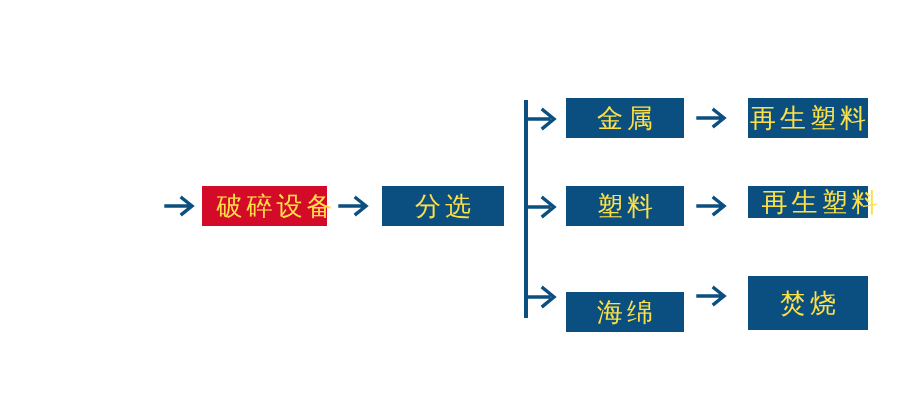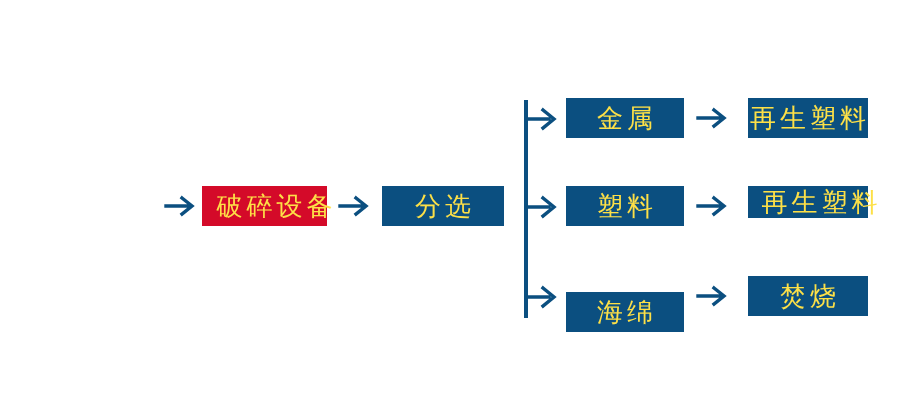--- a/index.html
+++ b/index.html
@@ -122,15 +122,15 @@
   <div class="node blue" style="left:748px; top:186px; width:120px; height:32px;padding-left:23px;">再生塑料</div>
 
   <div class="node blue" style="left:566px; top:292px; width:118px; height:40px;">海绵</div>
 
   <div class="arrow" style="left:696px; top:283px; width:34px;">
     <svg width="32" height="24" viewBox="0 0 32 24">
       <path d="M1 12 H23 M17 4 L27 12 L17 20" fill="none" stroke="#0b4f80" stroke-width="3.4" stroke-linecap="square" stroke-linejoin="miter"></path>
     </svg>
   </div>
 
-  <div class="node blue" style="left:748px; top:276px; width:120px; height:40px;">焚烧</div>
+  <div class="node blue" style="left:748px; top:276px; width:120px; height:54px;">焚烧</div>
 
 </div>
 
 </body></html>

